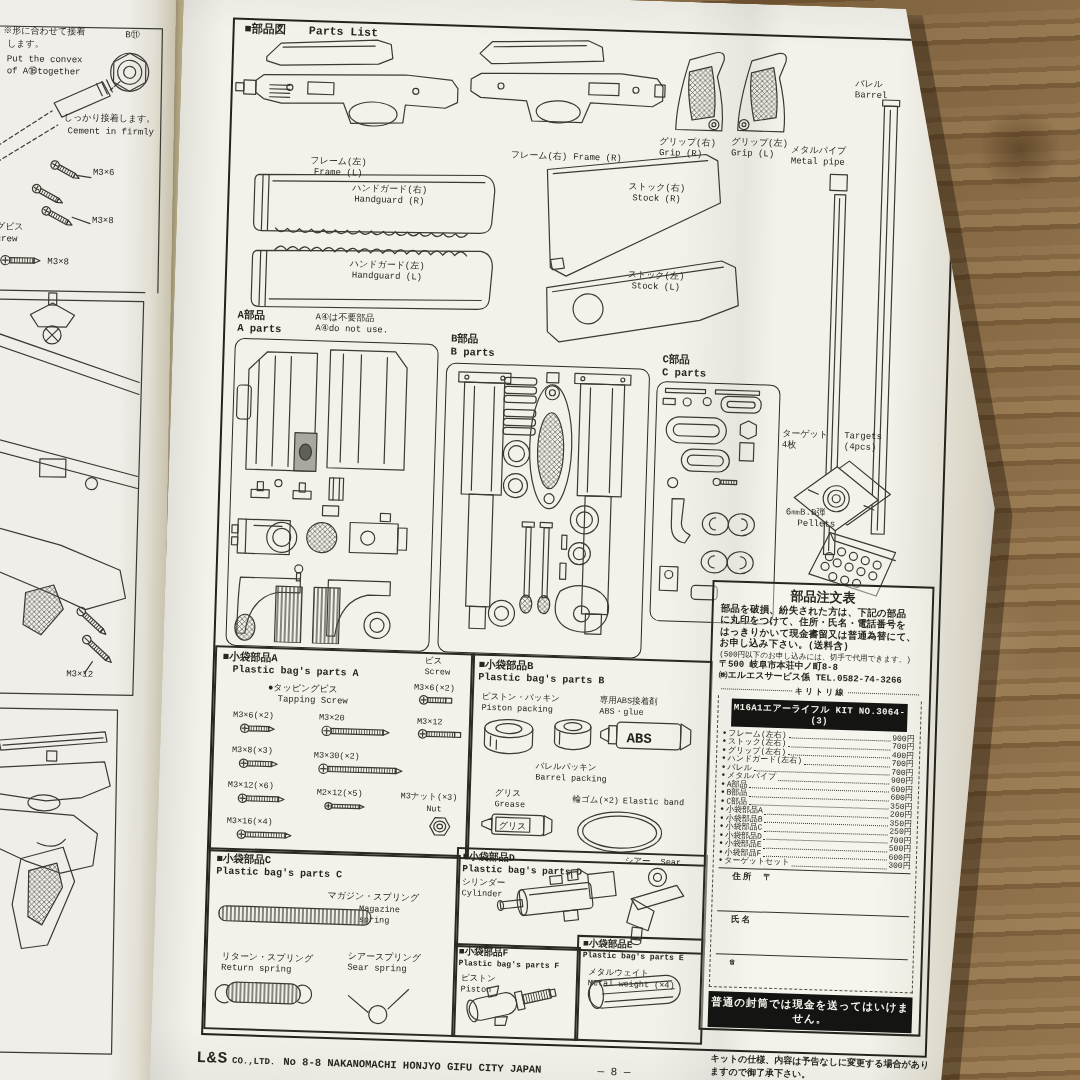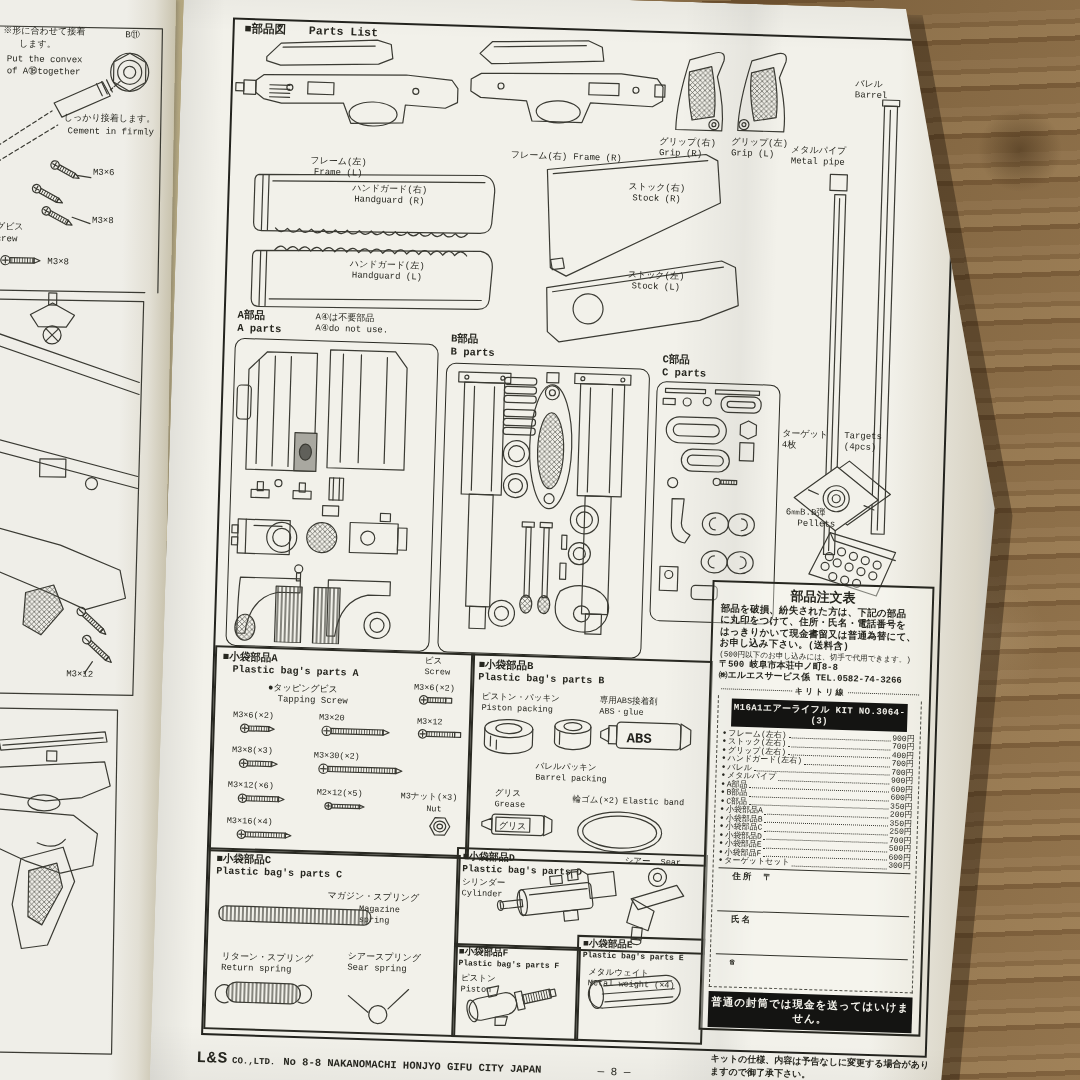--- a/index.html
+++ b/index.html
@@ -157,21 +157,21 @@
         <path d="M16,749 L116,740" stroke-width=".7"></path>
       <rect x="60" y="754" width="10" height="10"></rect>
       <polygon points="0,772 118,764 124,788 96,800 60,804 0,796"></polygon>
       <ellipse cx="58" cy="806" rx="16" ry="8"></ellipse>
       <polygon points="0,812 88,818 112,836 108,868 76,876 40,864 0,846"></polygon>
       <polygon points="36,862 78,850 90,884 64,948 38,952 28,908"></polygon>
       <polygon points="44,874 72,866 78,890 58,928 44,920" fill="url(#hat)"></polygon>
       <path d="M52,846 q18,8 28,-4"></path>
     </svg>
     <div class="lb" style="left:4px;top:30px">※形に合わせて接着</div>
-    <div class="lb" style="left:20px;top:43px">します。</div>
+    <div class="lb" style="left:8px;top:43px">します。</div>
     <div class="lb" style="left:8px;top:58px">Put the convex</div>
     <div class="lb" style="left:8px;top:70px">of A⑱together</div>
     <div class="lb" style="left:126px;top:32px">B⑪</div>
     <div class="lb" style="left:66px;top:116px">しっかり接着します。</div>
     <div class="lb" style="left:70px;top:129px">Cement in firmly</div>
     <div class="lb" style="left:96px;top:170px">M3×6</div>
     <div class="lb" style="left:96px;top:218px">M3×8</div>
     <div class="lb" style="left:0;top:226px">グビス</div>
     <div class="lb" style="left:0;top:238px">crew</div>
     <div class="lb" style="left:52px;top:260px">M3×8</div>

